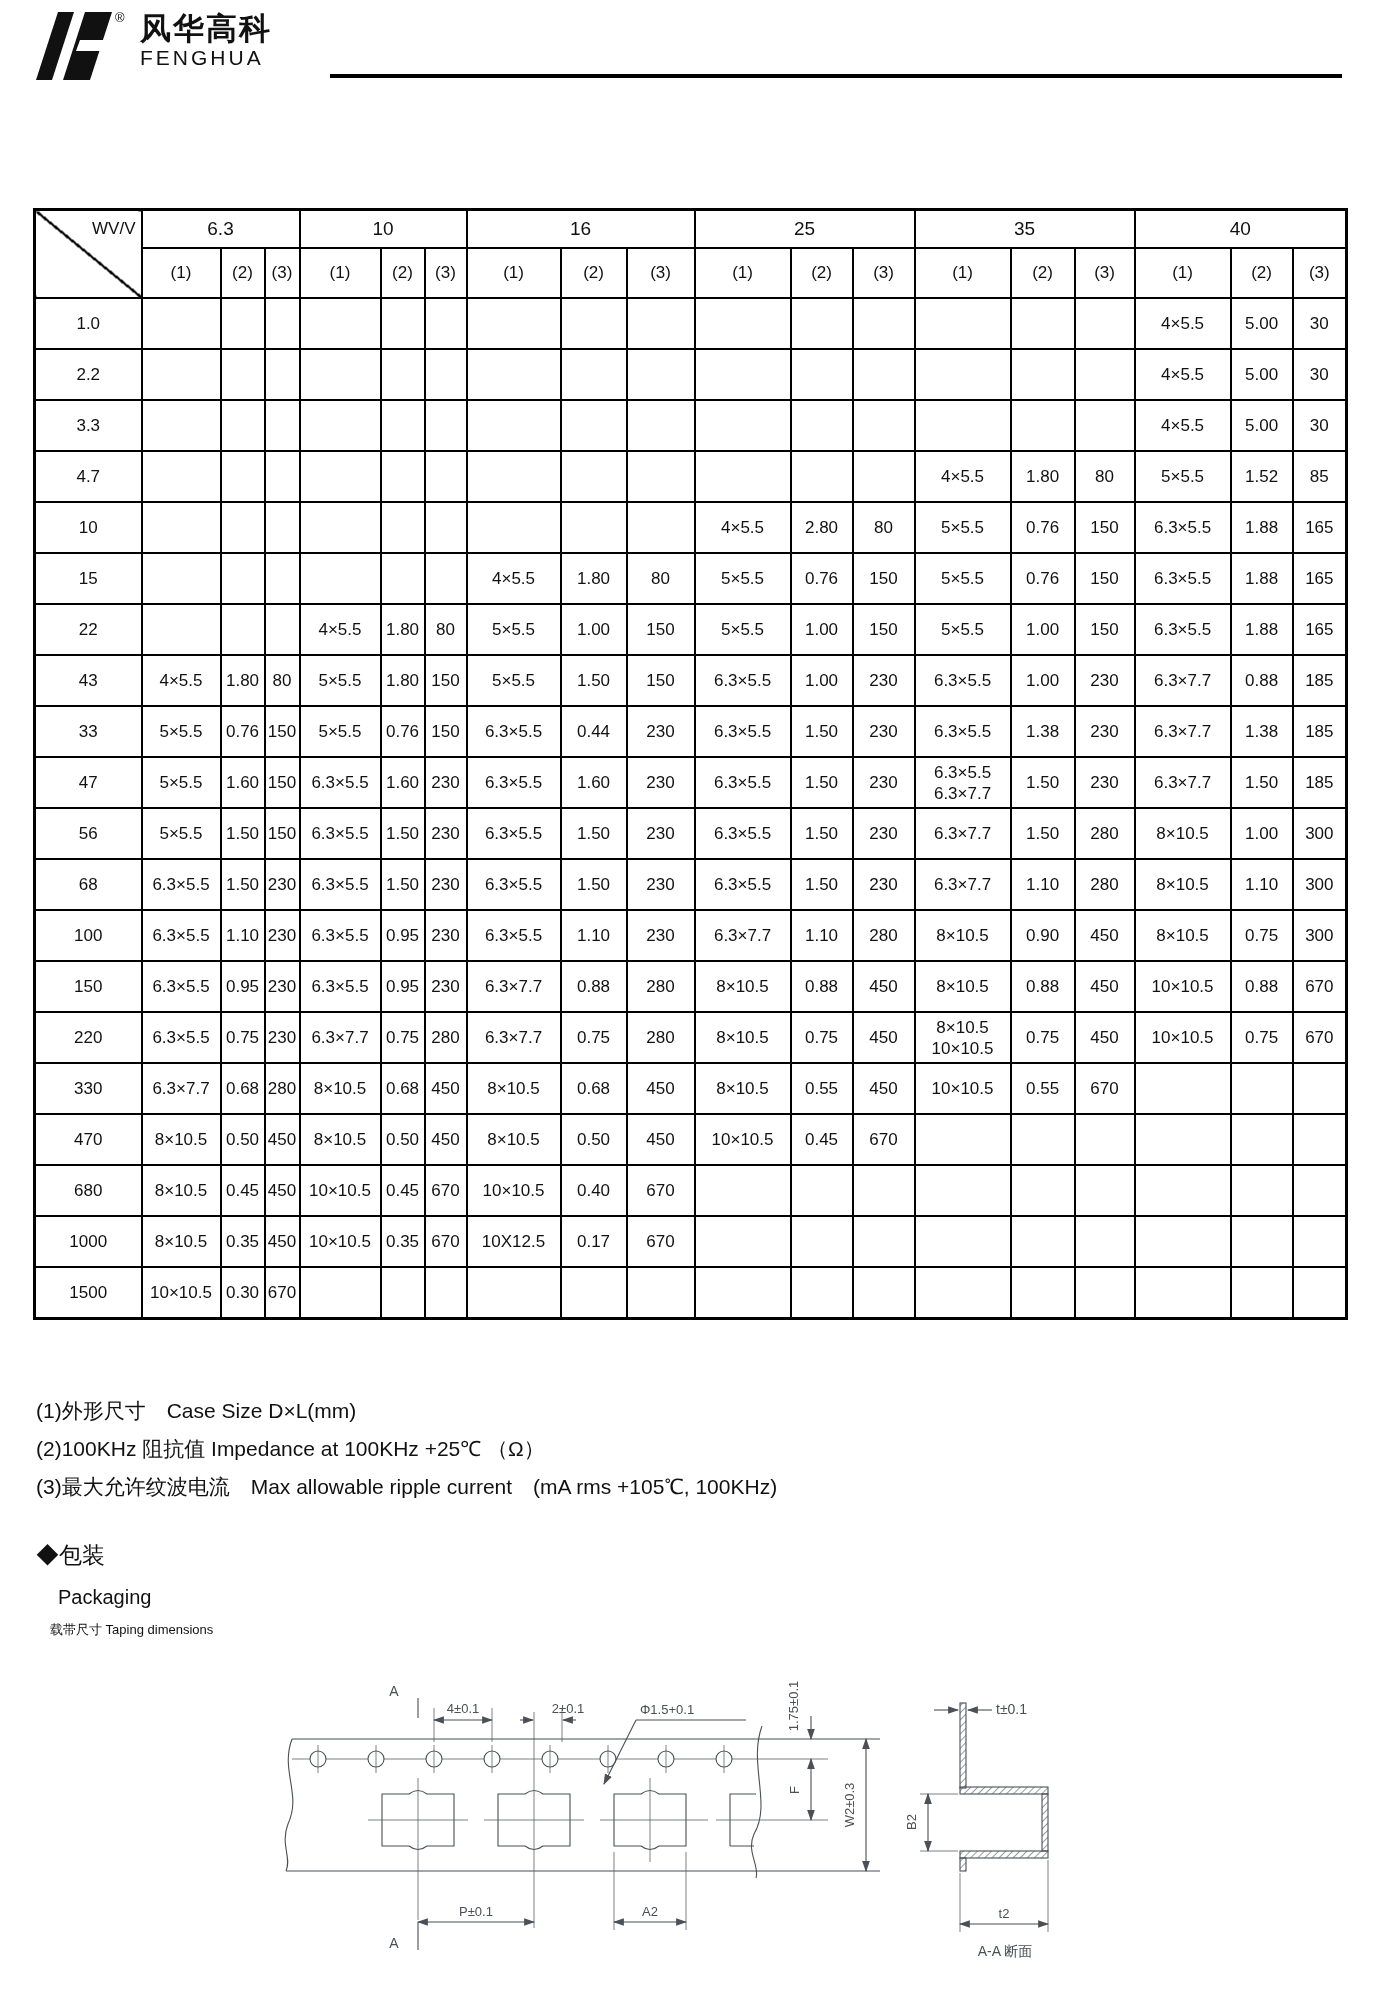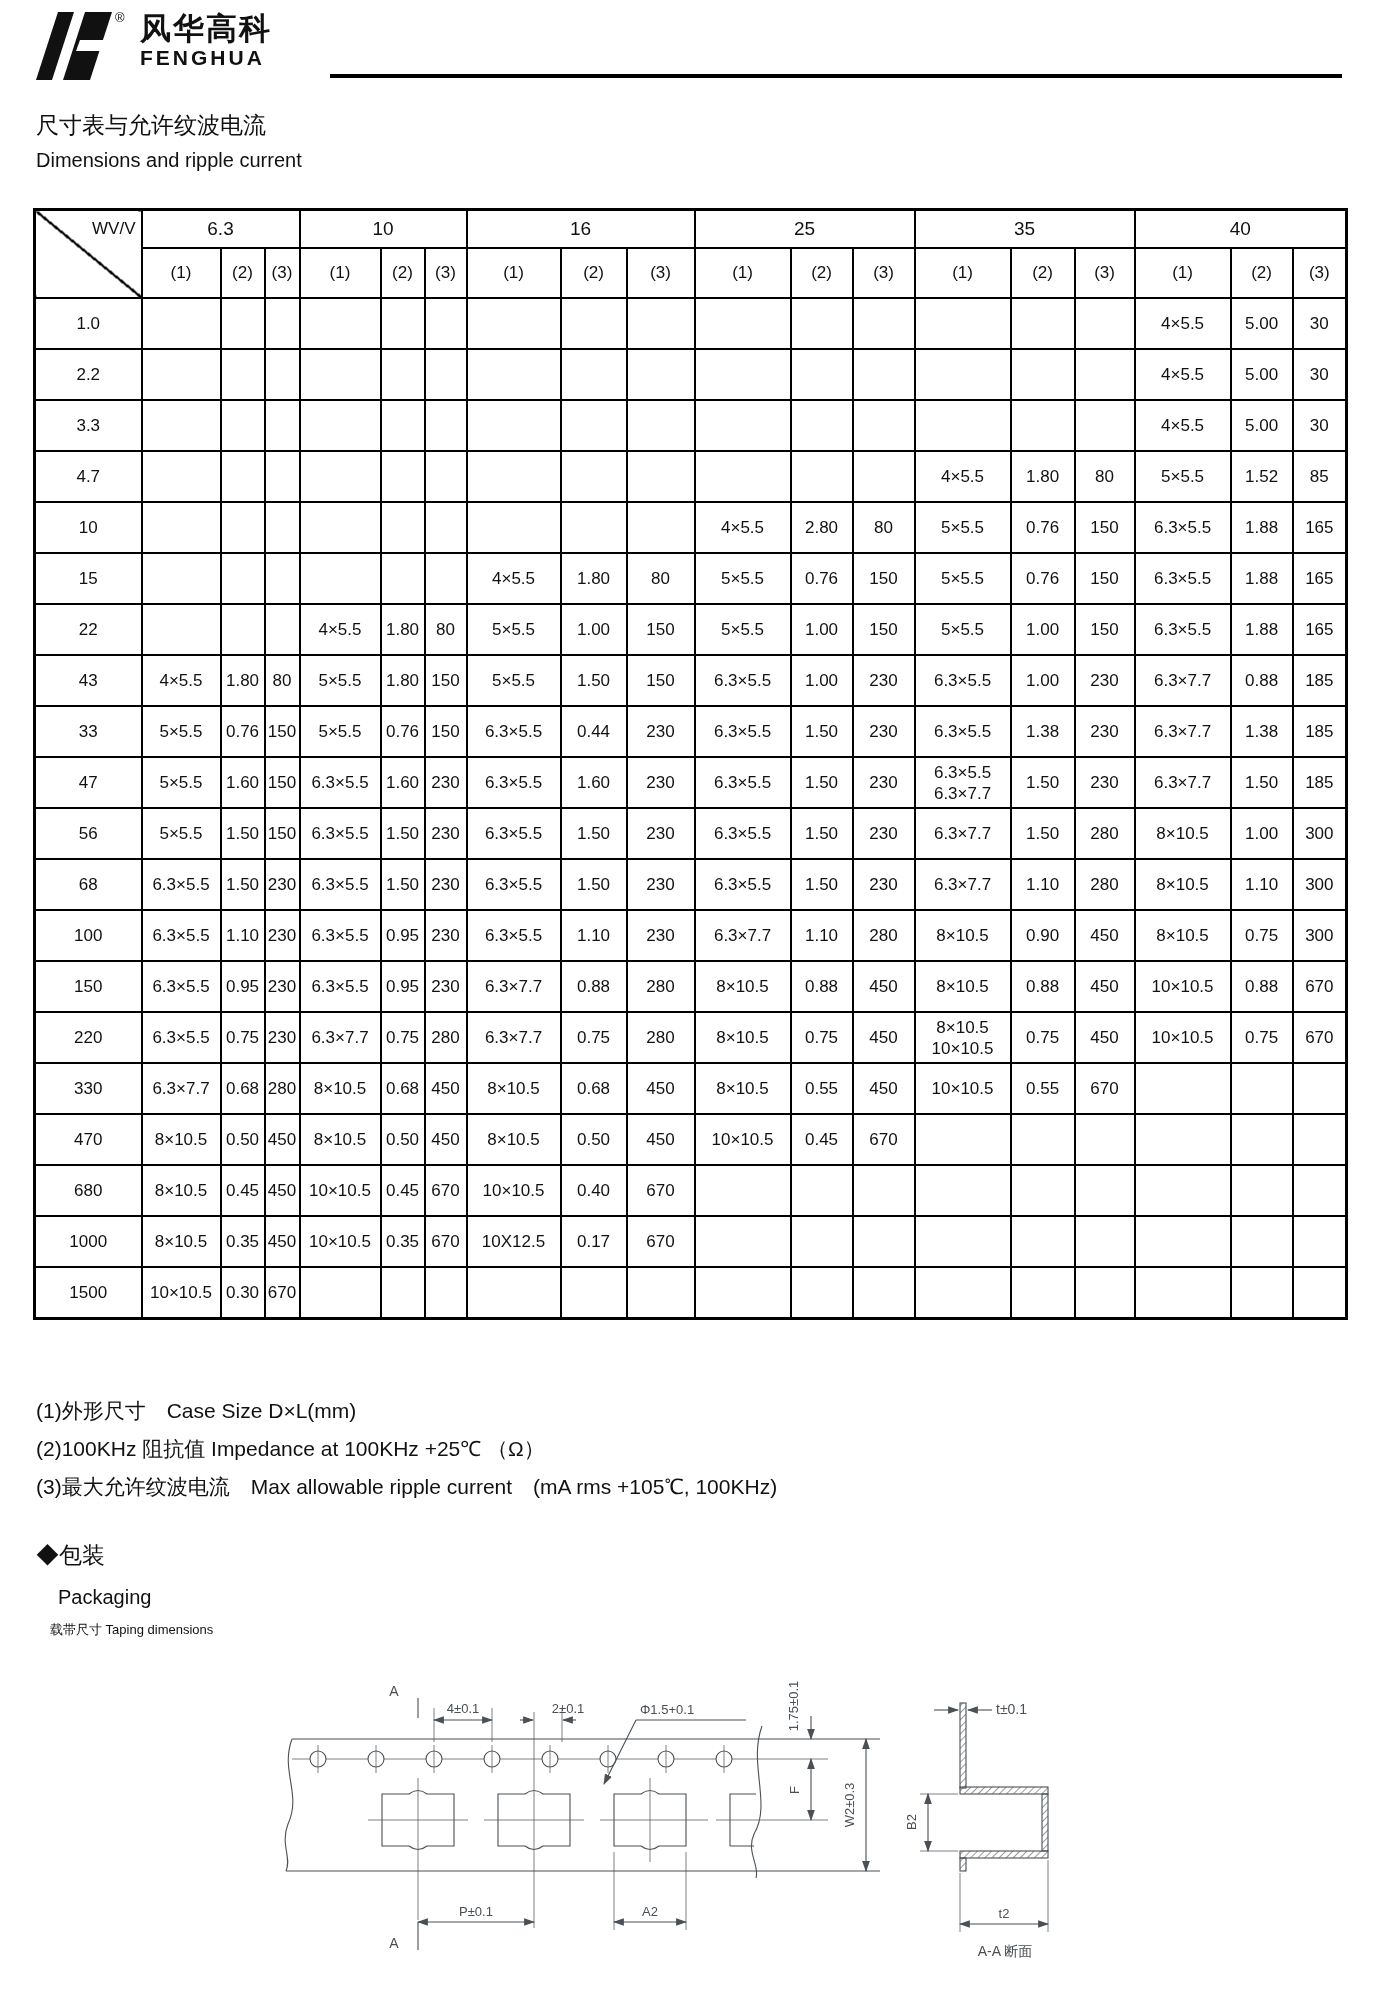--- a/index.html
+++ b/index.html
@@ -3,21 +3,21 @@
 <meta charset="utf-8">
 <style>
   html,body{margin:0;padding:0;background:#e8e8e8;}
   .page{position:relative;width:1378px;height:2007px;background:#ffffff;margin:0 auto;
         font-family:"Liberation Sans",sans-serif;color:#111;overflow:hidden;}
 
   
   .logo{position:absolute;left:28px;top:8px;display:flex;align-items:flex-start;}
   .brand{margin-left:12px;margin-top:4px;}
   .brand-cn{font-size:31px;font-weight:bold;letter-spacing:2px;line-height:34px;}
-  .brand-en{font-size:21px;font-weight:bold;letter-spacing:3px;line-height:24px;}
+  .brand-en{font-size:21px;font-weight:normal;letter-spacing:3px;line-height:24px;}
   .doc-title{position:absolute;left:580px;top:26px;width:740px;text-align:center;
              font-size:29px;font-weight:bold;letter-spacing:.5px;}
   .title-rule{position:absolute;left:330px;top:74px;width:1012px;height:4px;background:#000;}
 
   
   .sec-title{position:absolute;left:36px;top:110px;}
   .sec-cn{font-size:23px;}
   .sec-en{font-size:20px;margin-top:8px;}
 
   
@@ -62,24 +62,20 @@
       <path d="M52,32 L80,32 L76,43 L48,43 Z" fill="#fff"></path>
       <text x="87" y="14" font-size="13" fill="#111">®</text>
     </svg>
     <div class="brand">
       <div class="brand-cn">风华高科</div>
       <div class="brand-en">FENGHUA</div>
     </div>
   </div>
   <div class="title-rule"></div>
 
-  <div class="sec-title">
-    <div class="sec-cn">尺寸表与允许纹波电流</div>
-    <div class="sec-en">Dimensions and ripple current</div>
-  </div>
 
   <table class="dim" id="dim-table">
     <colgroup>
       <col style="width:107px">
         <col style="width:79px">
         <col style="width:44px">
         <col style="width:35px">
       <col style="width:81px">
         <col style="width:44px">
         <col style="width:42px">

